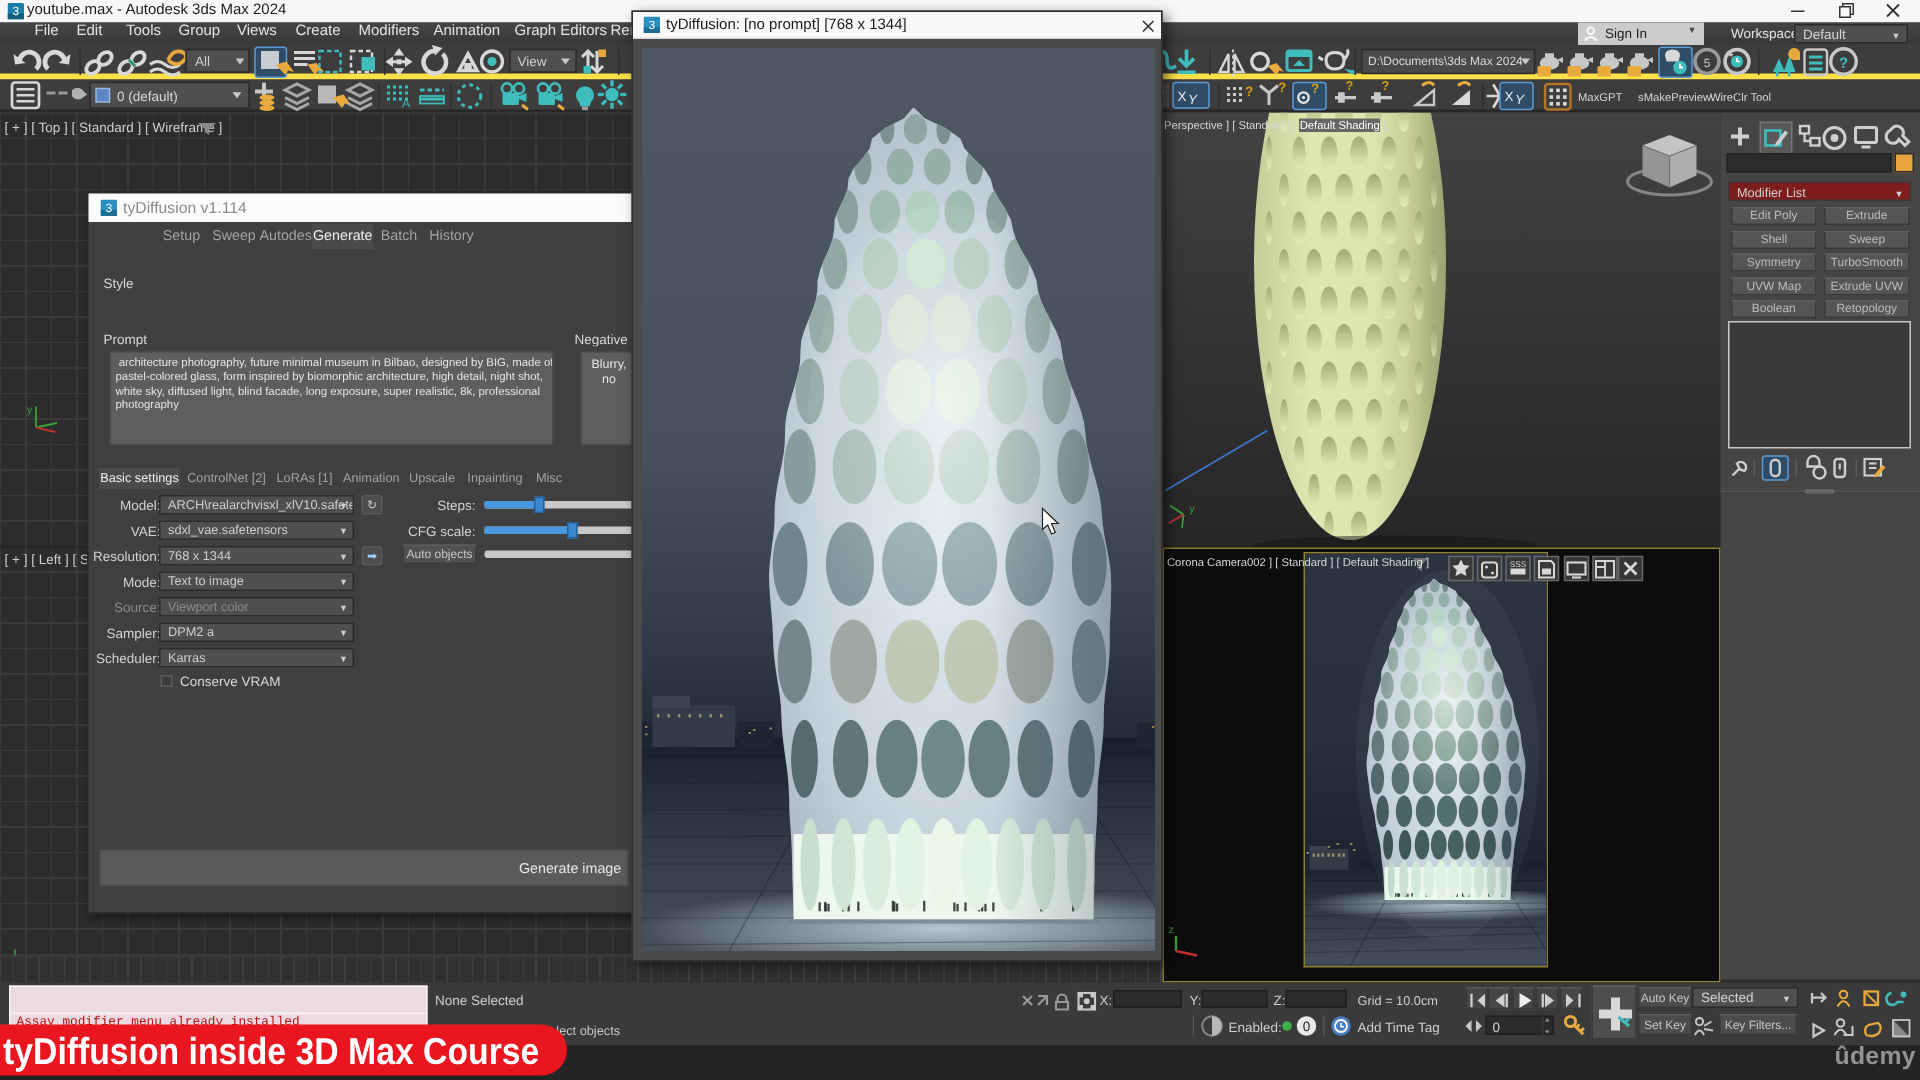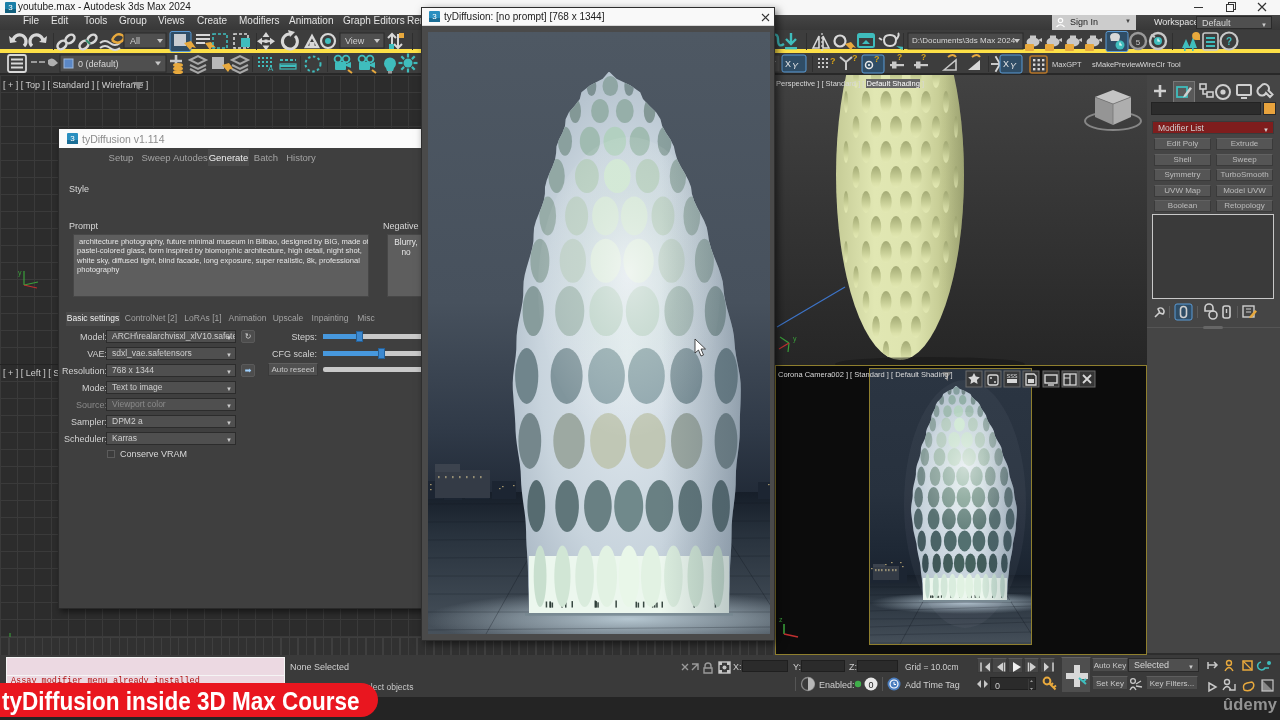--- a/index.html
+++ b/index.html
@@ -693,21 +693,21 @@
 <div style="position:absolute;left:4px;top:27px;width:110px;height:13px;background:#2c2c2c;border:1px solid #232323;"></div>
 <div style="position:absolute;left:116px;top:27px;width:13px;height:13px;background:#e8a33d;border:1px solid #2a2a2a;"></div>
 <div style="position:absolute;left:5px;top:46px;width:122px;height:13px;background:#7f1d1d;border:1px solid #3a3a3a;color:#d0d0d0;font-size:8.5px;line-height:12px;padding-left:5px;">Modifier List<span style="position:absolute;right:4px;top:2px;font-size:6px;">▼</span></div>
 <div class="cbtn" style="left:7px;top:63px">Edit Poly</div>
 <div class="cbtn" style="left:69px;top:63px">Extrude</div>
 <div class="cbtn" style="left:7px;top:78.5px">Shell</div>
 <div class="cbtn" style="left:69px;top:78.5px">Sweep</div>
 <div class="cbtn" style="left:7px;top:94px">Symmetry</div>
 <div class="cbtn" style="left:69px;top:94px">TurboSmooth</div>
 <div class="cbtn" style="left:7px;top:109.5px">UVW Map</div>
-<div class="cbtn" style="left:69px;top:109.5px">Model UVW</div>
+<div class="cbtn" style="left:69px;top:109.5px">Extrude UVW</div>
 <div class="cbtn" style="left:7px;top:125px">Boolean</div>
 <div class="cbtn" style="left:69px;top:125px">Retopology</div>
 <div style="position:absolute;left:5px;top:139px;width:122px;height:85px;background:#3a3a3a;border:1px solid #c8c8c8;"></div>
 <svg width="133" height="20" style="position:absolute;left:0;top:228px">
 <path d="M8,14 l5,-5 m-2,-3 a3,3 0 1 1 5,5 l-3,-1 z" stroke="#cfcfcf" stroke-width="1.6" fill="none"></path>
 <rect x="22" y="3" width="1" height="12" fill="#5c5c5c"></rect>
 <rect x="28" y="1" width="17" height="16" rx="2" fill="#2f4d66" stroke="#5b9bd5"></rect>
         <rect x="33.5" y="3.5" width="6" height="11" rx="3" fill="none" stroke="#cfcfcf" stroke-width="1.6"></rect>
 <rect x="50" y="3" width="1" height="12" fill="#5c5c5c"></rect>
 <path d="M58,5 a4,4 0 0 1 8,0 v3 h-8 z" fill="none" stroke="#cfcfcf" stroke-width="1.6"></path>
@@ -776,23 +776,26 @@
     <div class="flabel" style="left:208px;top:203px;width:50px">Steps:</div>
     <div class="slider" style="left:264px;top:205px;width:102px;">
         <div class="sfill" style="width:36px"></div>
         <div class="shandle" style="left:33px"></div>
       </div>
     <div class="flabel" style="left:208px;top:220px;width:50px">CFG scale:</div>
     <div class="slider" style="left:264px;top:222px;width:102px;">
         <div class="sfill" style="width:58px"></div>
         <div class="shandle" style="left:55px"></div>
       </div>
-    <div class="sbtn" style="left:209px;top:234px;width:50px;height:13px;line-height:12px;background:#505050;">Auto reseed</div>
+    <div class="sbtn" style="left:209px;top:234px;width:50px;height:13px;line-height:12px;background:#505050;">Auto objects</div>
     <div class="slider" style="left:264px;top:238px;width:102px;"></div>
 
+    <div style="position:absolute;left:7px;top:437px;width:353px;height:25px;background:#5a5a5a;border:1px solid #494949;">
+      <span style="position:absolute;left:279px;top:7px;font-size:9.5px;color:#e8e8e8">Generate image</span>
+    </div>
   </div>
 
   <div class="abs" id="fwin">
     <div id="fwtitle">
       <svg class="abs" style="left:7px;top:3px" width="11" height="11">
           <rect width="11" height="11" rx="1" fill="#2a8fc0"></rect>
           <rect y="7" width="11" height="4" fill="#1b6e96"></rect>
           <text x="5.5" y="8" font-size="8" fill="#fff" text-anchor="middle" font-family="Liberation Sans">3</text>
         </svg>
       <span style="position:absolute;left:22px;top:3px;font-size:10px;color:#1b1b1b">tyDiffusion: [no prompt] [768 x 1344]</span>

